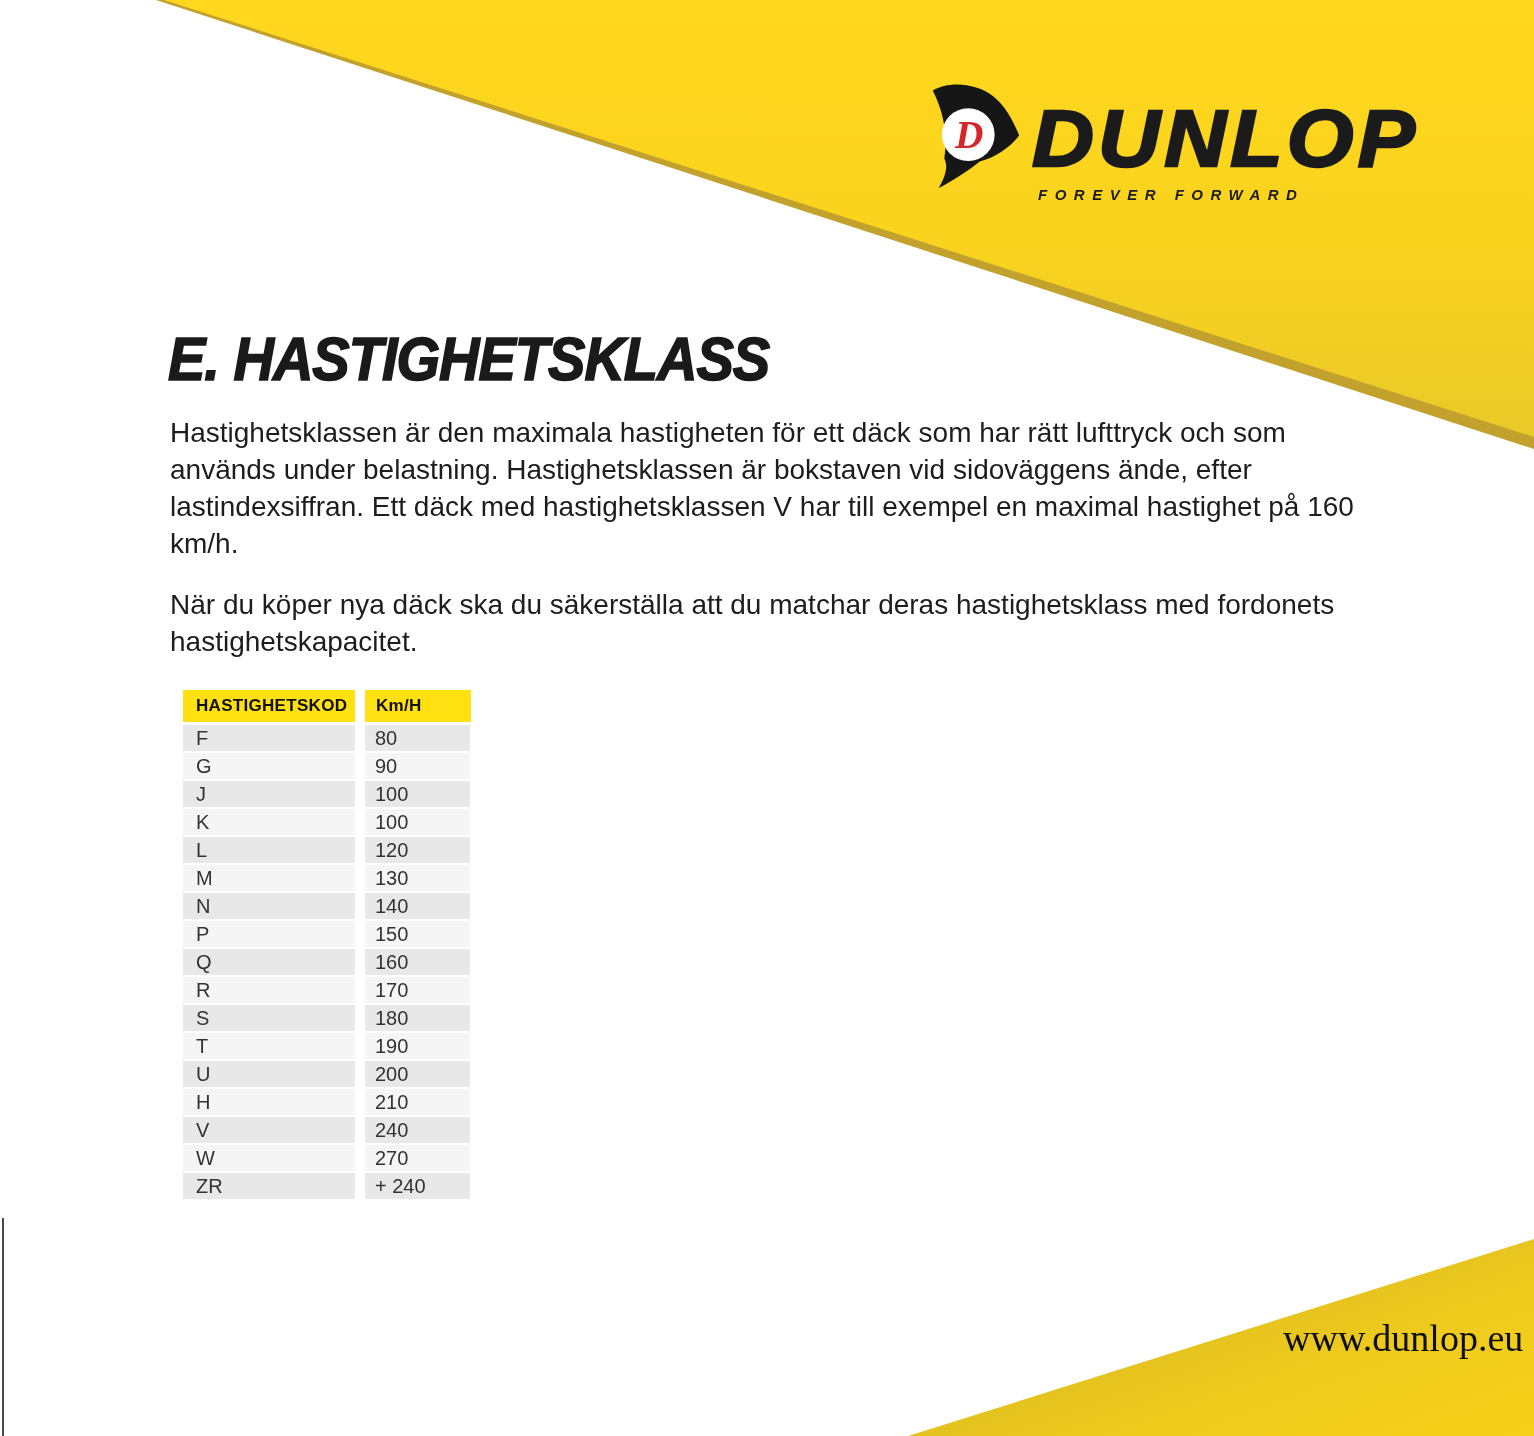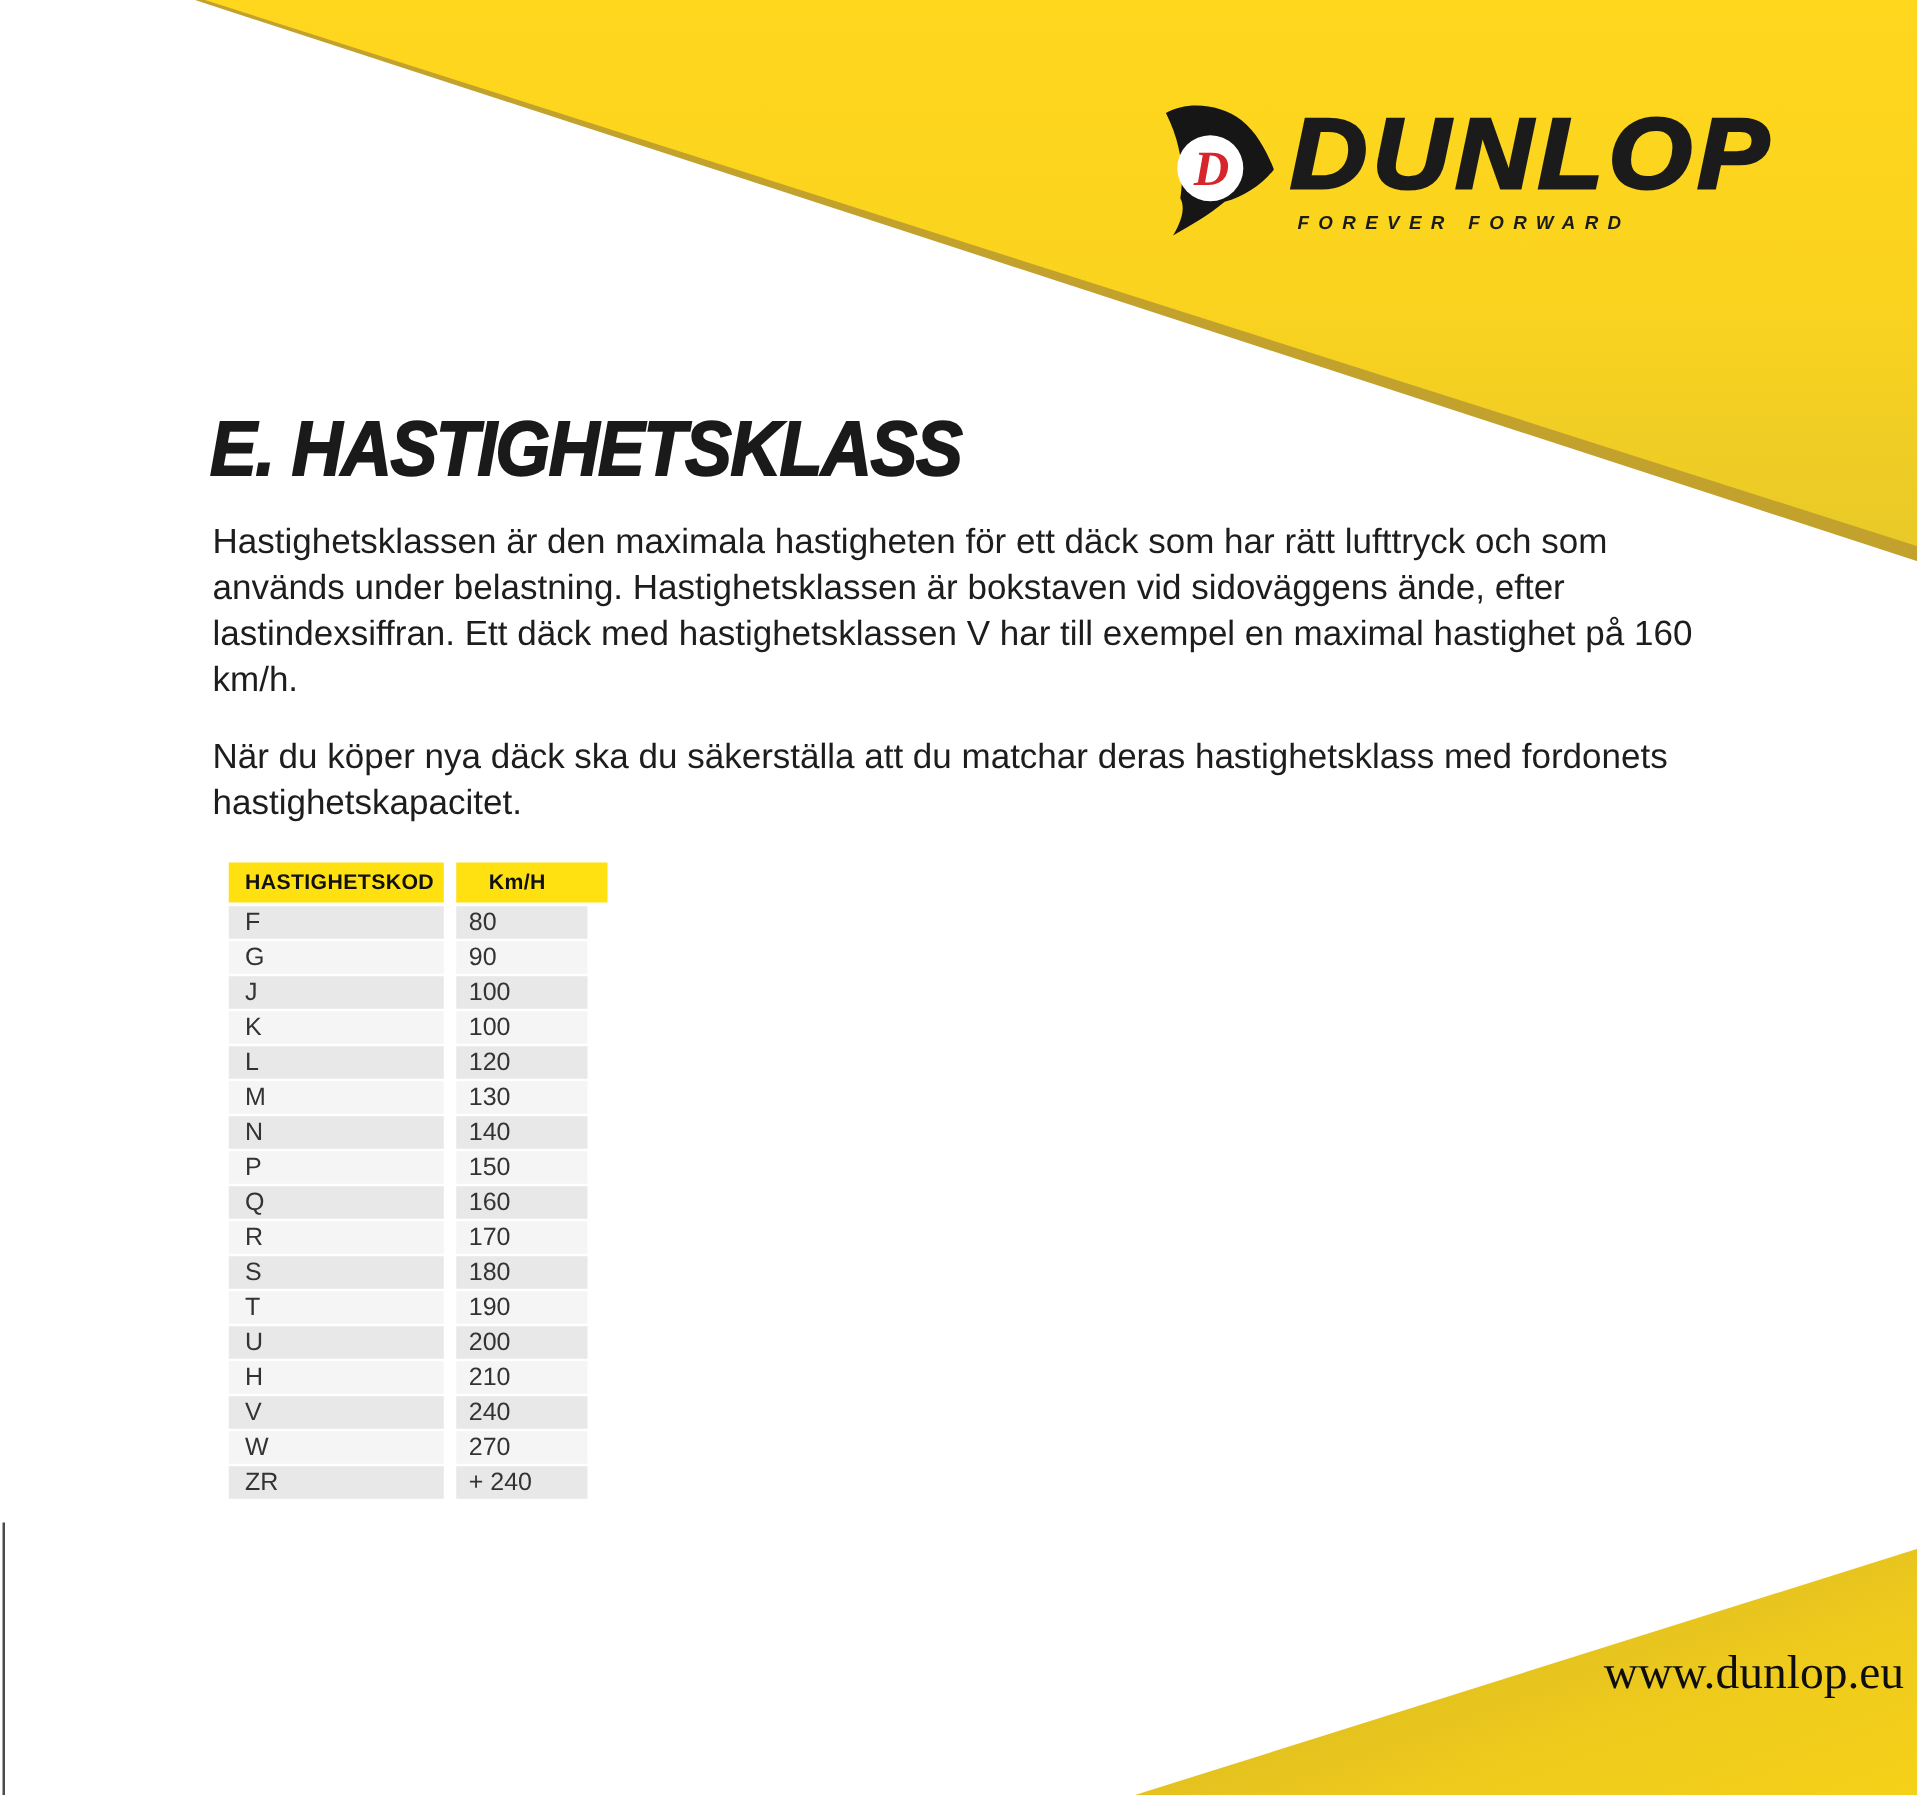--- a/index.html
+++ b/index.html
@@ -33,21 +33,21 @@
     position:absolute;left:2px;top:1218px;width:2px;height:218px;
     background:#4b4b4b;
   }
 
   
   .logo{
     position:absolute;left:926px;top:78px;
     display:flex;align-items:flex-start;
   }
   .logo-symbol{width:96px;height:116px;flex:0 0 auto;}
-  .logo-textcol{margin-left:10px;margin-top:8px;}
+  .logo-textcol{margin-left:10px;margin-top:24px;}
   .logo-word{
     font-size:80px;line-height:74px;font-weight:bold;font-style:italic;
     color:#1b1b1b;-webkit-text-stroke:2.5px #1b1b1b;
     letter-spacing:4px;transform:scaleX(1.07);transform-origin:left top;
     white-space:nowrap;
   }
   .logo-tagline{
     margin-top:10px;margin-left:6px;
     font-size:15px;font-weight:bold;font-style:italic;
     letter-spacing:7.5px;color:#1b1b1b;white-space:nowrap;
@@ -73,21 +73,21 @@
   .st-row{display:flex;height:26px;margin-bottom:2px;}
   .st-head{height:32px;margin-bottom:3px;}
   .st-c1{width:172px;flex:0 0 auto;}
   .st-gap{width:10px;flex:0 0 auto;}
   .st-c2{width:105px;flex:0 0 auto;}
   .st-head .st-c1,.st-head .st-c2{
     background:#ffe011;font-weight:bold;font-size:17px;line-height:32px;
     color:#111;letter-spacing:.3px;
   }
   .st-head .st-c1{padding-left:13px;width:159px;}
-  .st-head .st-c2{padding-left:26px;width:95px;}
+  .st-head .st-c2{padding-left:11px;width:95px;}
   .st-body .st-row:nth-child(odd) .st-c1,
   .st-body .st-row:nth-child(odd) .st-c2{background:#e8e8e8;}
   .st-body .st-row:nth-child(even) .st-c1,
   .st-body .st-row:nth-child(even) .st-c2{background:#f5f5f5;}
   .st-body .st-c1{padding-left:13px;width:159px;}
   .st-body .st-c2{padding-left:10px;width:95px;}
   .st-body .st-c1,.st-body .st-c2{
     font-size:20px;line-height:26px;color:#333;
   }
 

